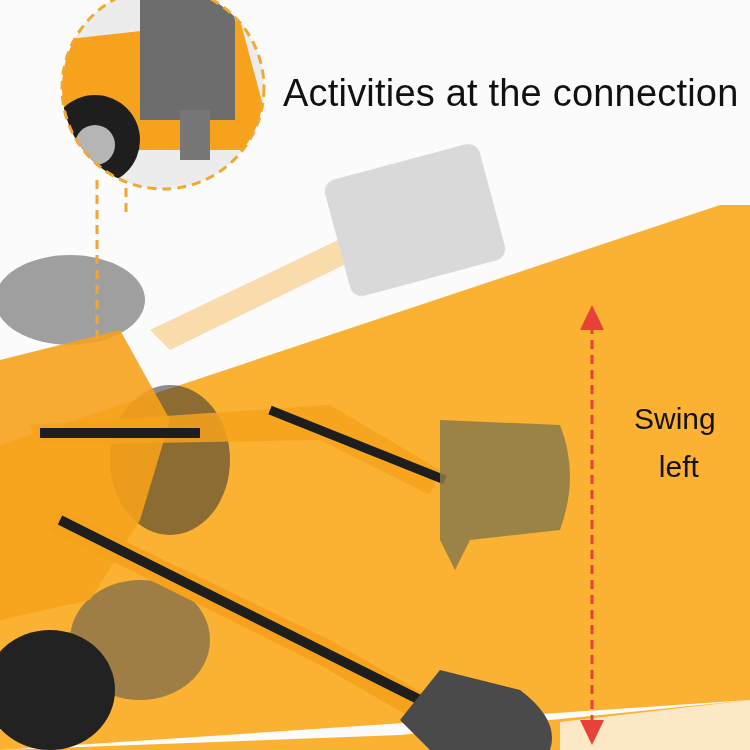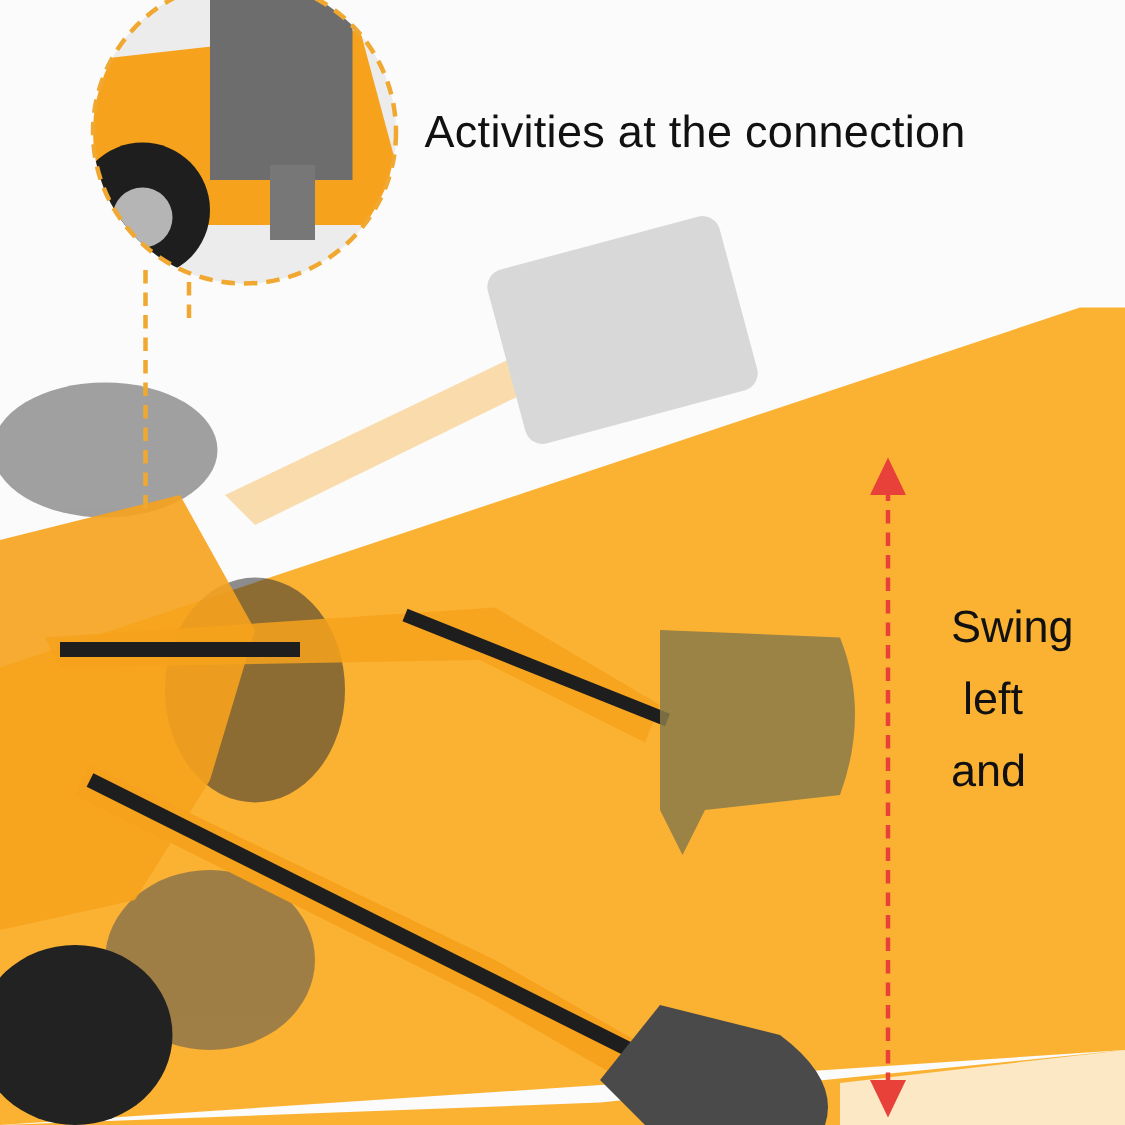--- a/index.html
+++ b/index.html
@@ -1,21 +1,21 @@
 <!DOCTYPE html>
 <html><head>
 <meta charset="utf-8">
 <style>
   html,body{margin:0;padding:0;}
   body{width:750px;height:750px;overflow:hidden;position:relative;background:#fbfbfb;font-family:"Liberation Sans",sans-serif;}
   .stage{position:absolute;left:0;top:0;width:750px;height:750px;}
-  .caption-top{position:absolute;left:283px;top:72px;font-size:30px;color:#111;letter-spacing:0.2px;white-space:nowrap;}
+  .caption-top{position:absolute;left:283px;top:72px;font-size:38px;color:#111;letter-spacing:0.2px;white-space:nowrap;}
   .caption-side{position:absolute;left:634px;top:395px;font-size:30px;line-height:48px;color:#111;}
   .caption-side div{white-space:nowrap;}
-  .caption-side .indent{padding-left:8px;}
+  .caption-side .indent{padding-left:8px;text-align:center;}
   svg{position:absolute;left:0;top:0;}
 </style>
 </head>
 <body>
 
 <div class="stage">
   <svg width="750" height="750" viewBox="0 0 750 750">
     <defs>
       <clipPath id="circ">
           <circle cx="163" cy="88" r="101"></circle>
@@ -79,15 +79,14 @@
       <polygon points="592,305 580,330 604,330" fill="#e8413a"></polygon>
       <polygon points="592,745 580,720 604,720" fill="#e8413a"></polygon>
     </g>
   </svg>
 
   <div class="caption-top">Activities at the connection</div>
 
   <div class="caption-side">
     <div>Swing</div>
     <div class="indent">left</div>
-    <div>and</div>
   </div>
 </div>
 
 </body></html>

